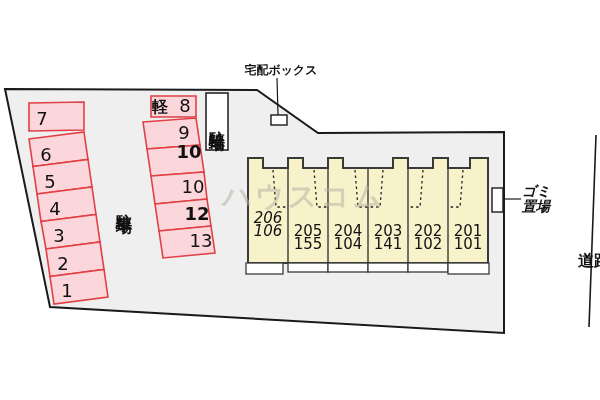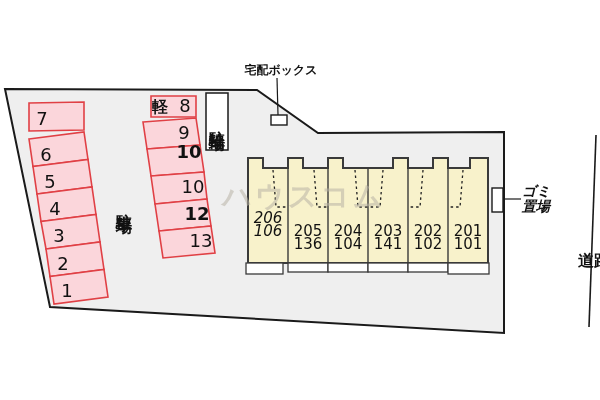--- a/index.html
+++ b/index.html
@@ -113,21 +113,21 @@
   <div class="label num" style="left:193px;top:187px;">10</div>
   <div class="label num" style="left:197px;top:214px;font-weight:bold;">12</div>
   <div class="label num" style="left:201px;top:241px;">13</div>
 
   <div class="label unit-label" style="left:268px;top:224px;font-style:italic;">
     <div>206</div>
     <div>106</div>
   </div>
   <div class="label unit-label" style="left:308px;top:237px;">
     <div>205</div>
-    <div>136</div>
+    <div>155</div>
   </div>
   <div class="label unit-label" style="left:348px;top:237px;">
     <div>204</div>
     <div>104</div>
   </div>
   <div class="label unit-label" style="left:388px;top:237px;">
     <div>203</div>
     <div>141</div>
   </div>
   <div class="label unit-label" style="left:428px;top:237px;">

